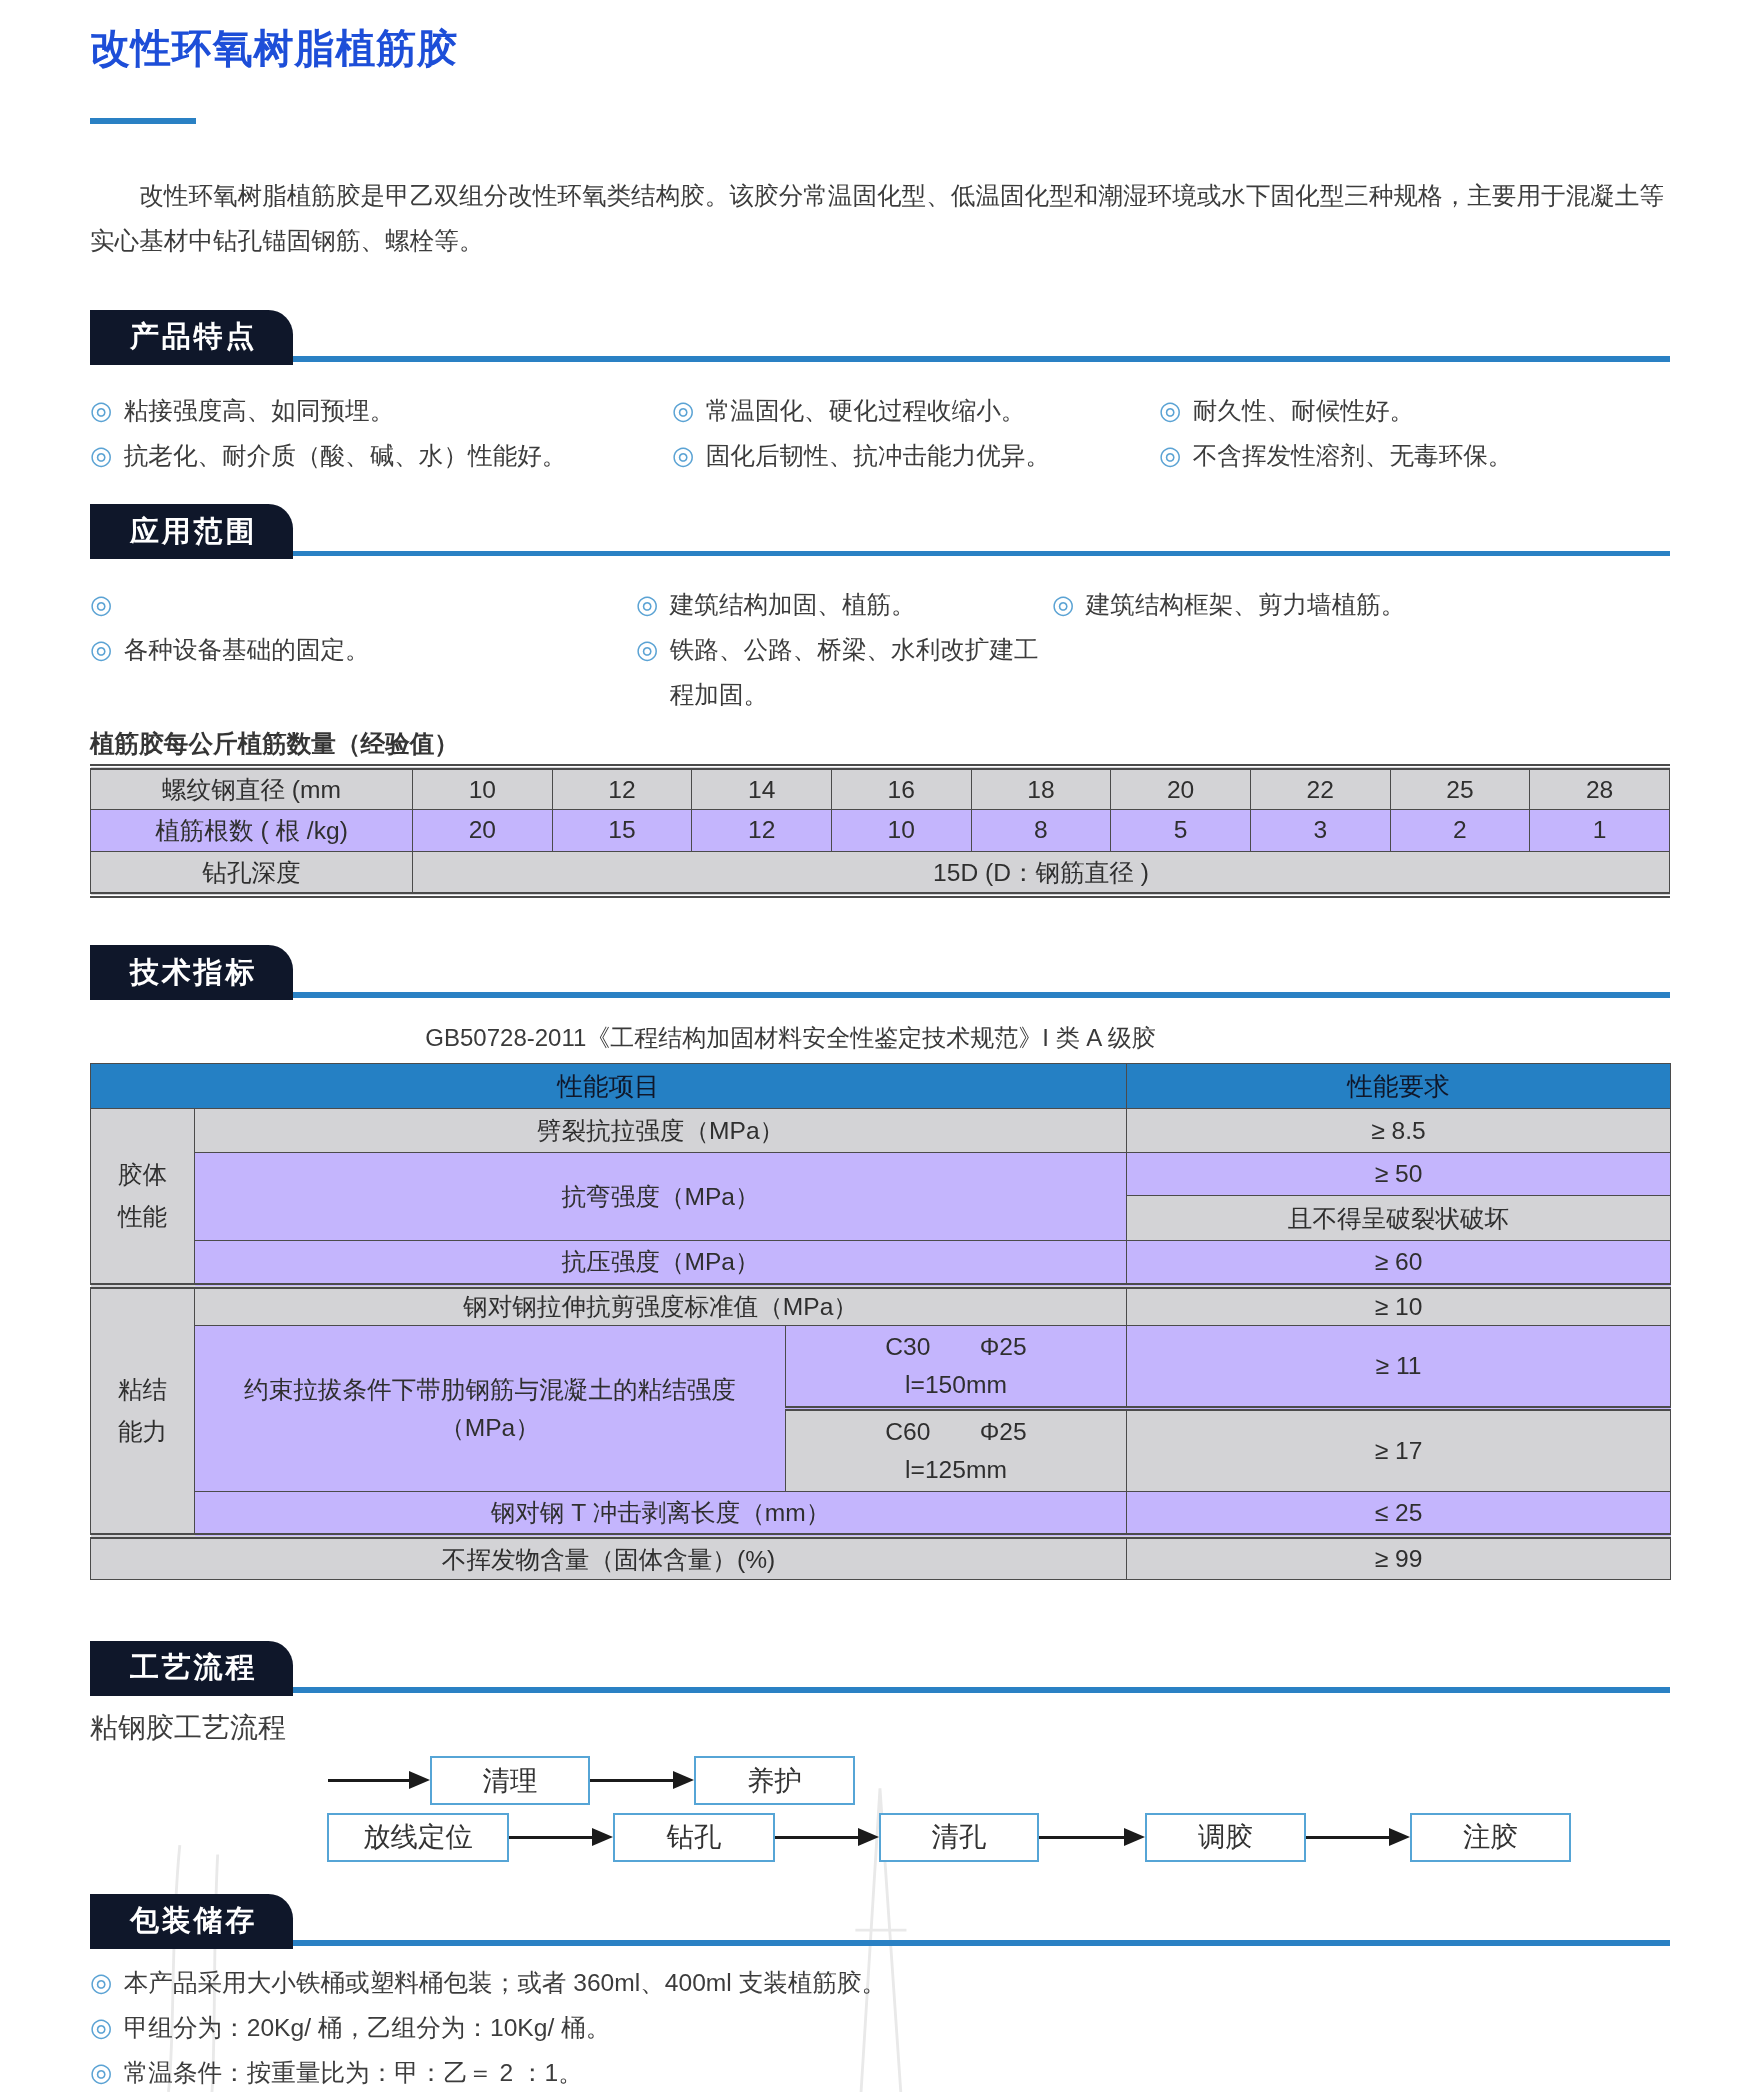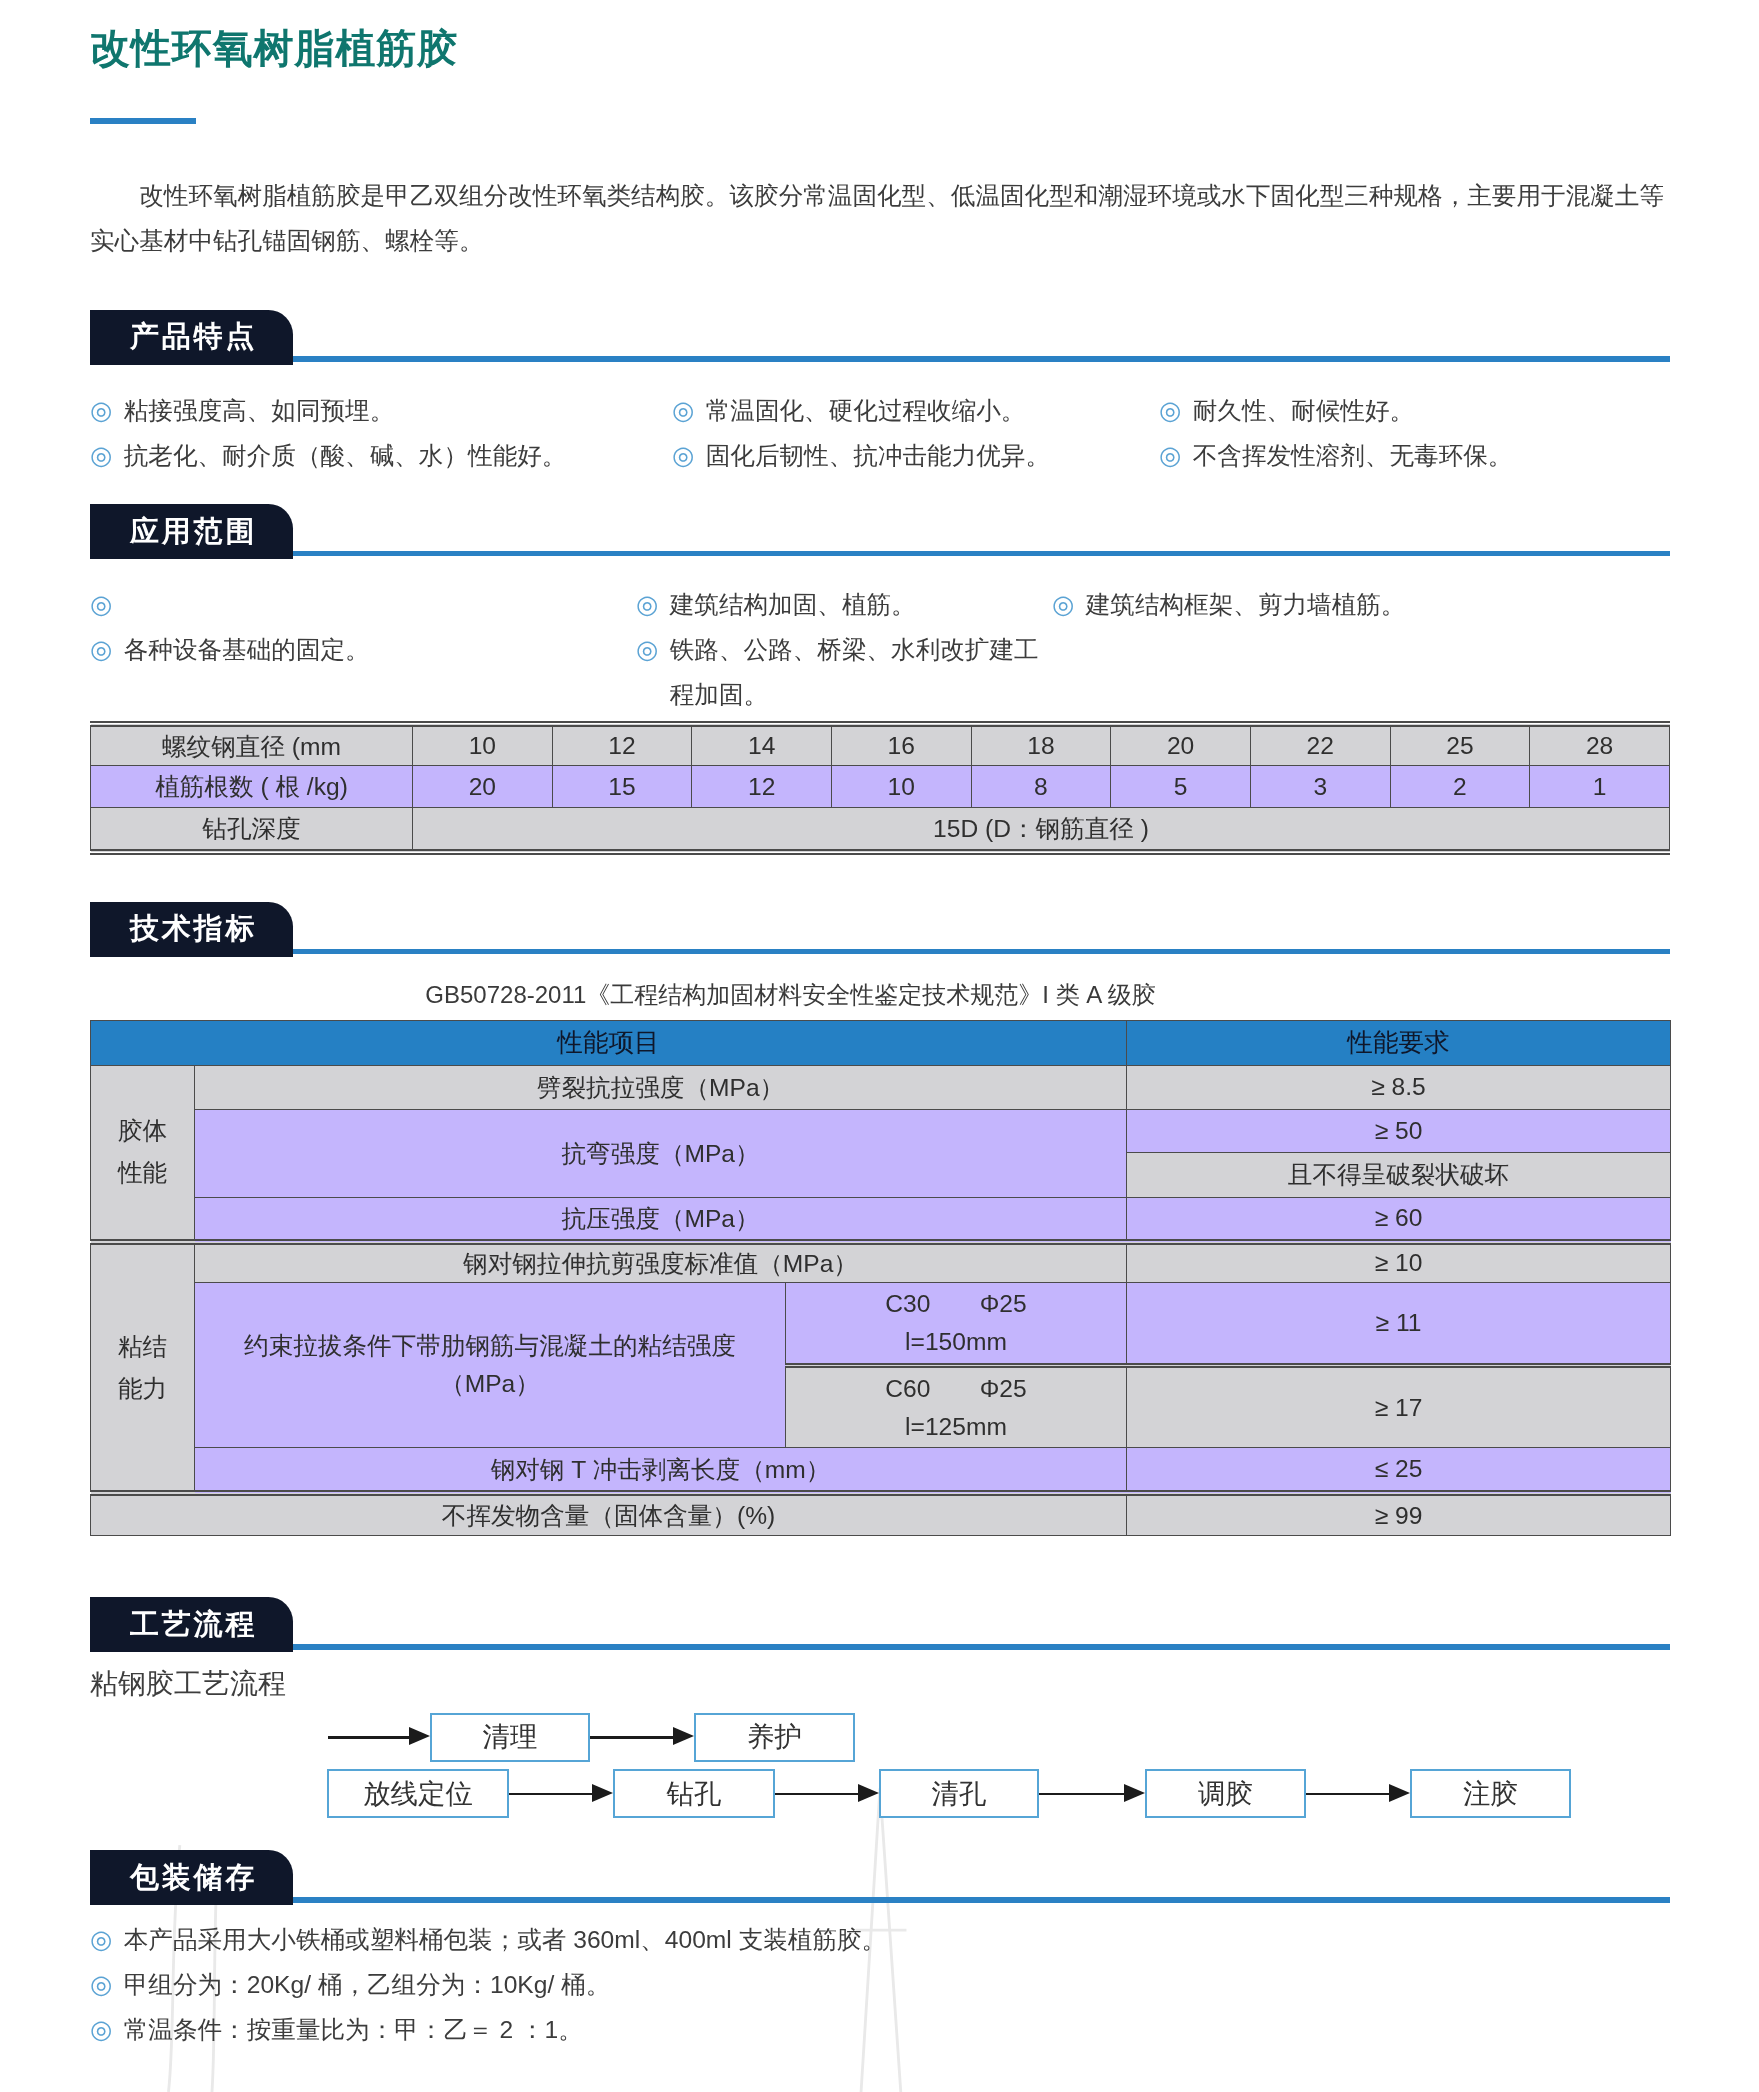--- a/index.html
+++ b/index.html
@@ -2,21 +2,21 @@
 <html style="font-size:15px"><head>
 <meta charset="utf-8">
 <style>
   * { margin: 0; padding: 0; box-sizing: border-box; }
   html, body { width: 1759px; height: 2092px; overflow: hidden; background: #ffffff; }
   body { font-family: "Liberation Sans", "DejaVu Sans", sans-serif; color: #3c3c3c; position: relative; }
 
   .content { position: relative; margin-left: 90px; width: 1580px; }
 
   
-  .doc-title { margin-top: 21px; font-size: 40px; font-weight: bold; color: #0f766e; letter-spacing: 0.9px; }
+  .doc-title { margin-top: 21px; font-size: 40px; font-weight: bold; color: #1d4ed8; letter-spacing: 0.9px; }
   .title-dash { margin-top: 42px; width: 106px; height: 5.7px; background: #2a81c4; }
 
   
   .intro { margin-top: 49px; font-size: 24.6px; line-height: 45px; text-indent: 2em; color: #3c3c3c; }
 
   
   .sec-head { position: relative; height: 55px; }
   .sec-line { position: absolute; left: 0; right: 0; bottom: 2.8px; height: 5.7px; background: #2a81c4; }
   .sec-tab { position: absolute; left: 0; top: 0; height: 55px; background: #0f172a;
              border-radius: 0 24.6px 0 0; color: #ffffff; font-size: 29px; font-weight: bold;
@@ -148,20 +148,21 @@
     <div class="bullet">
         <span class="dot">◎</span>
         <span>各种设备基础的固定。</span>
       </div>
     <div class="bullet">
         <span class="dot">◎</span>
         <span>铁路、公路、桥梁、水利改扩建工程加固。</span>
       </div>
   </div>
 
+  <div class="tbl-caption">植筋胶每公斤植筋数量（经验值）</div>
   <table class="rebar">
     <colgroup>
         <col style="width:322px">
       </colgroup>
     <tbody>
         <tr>
       <td class="gray">螺纹钢直径 (mm</td>
       <td class="gray">10</td>
       <td class="gray">12</td>
       <td class="gray">14</td>

